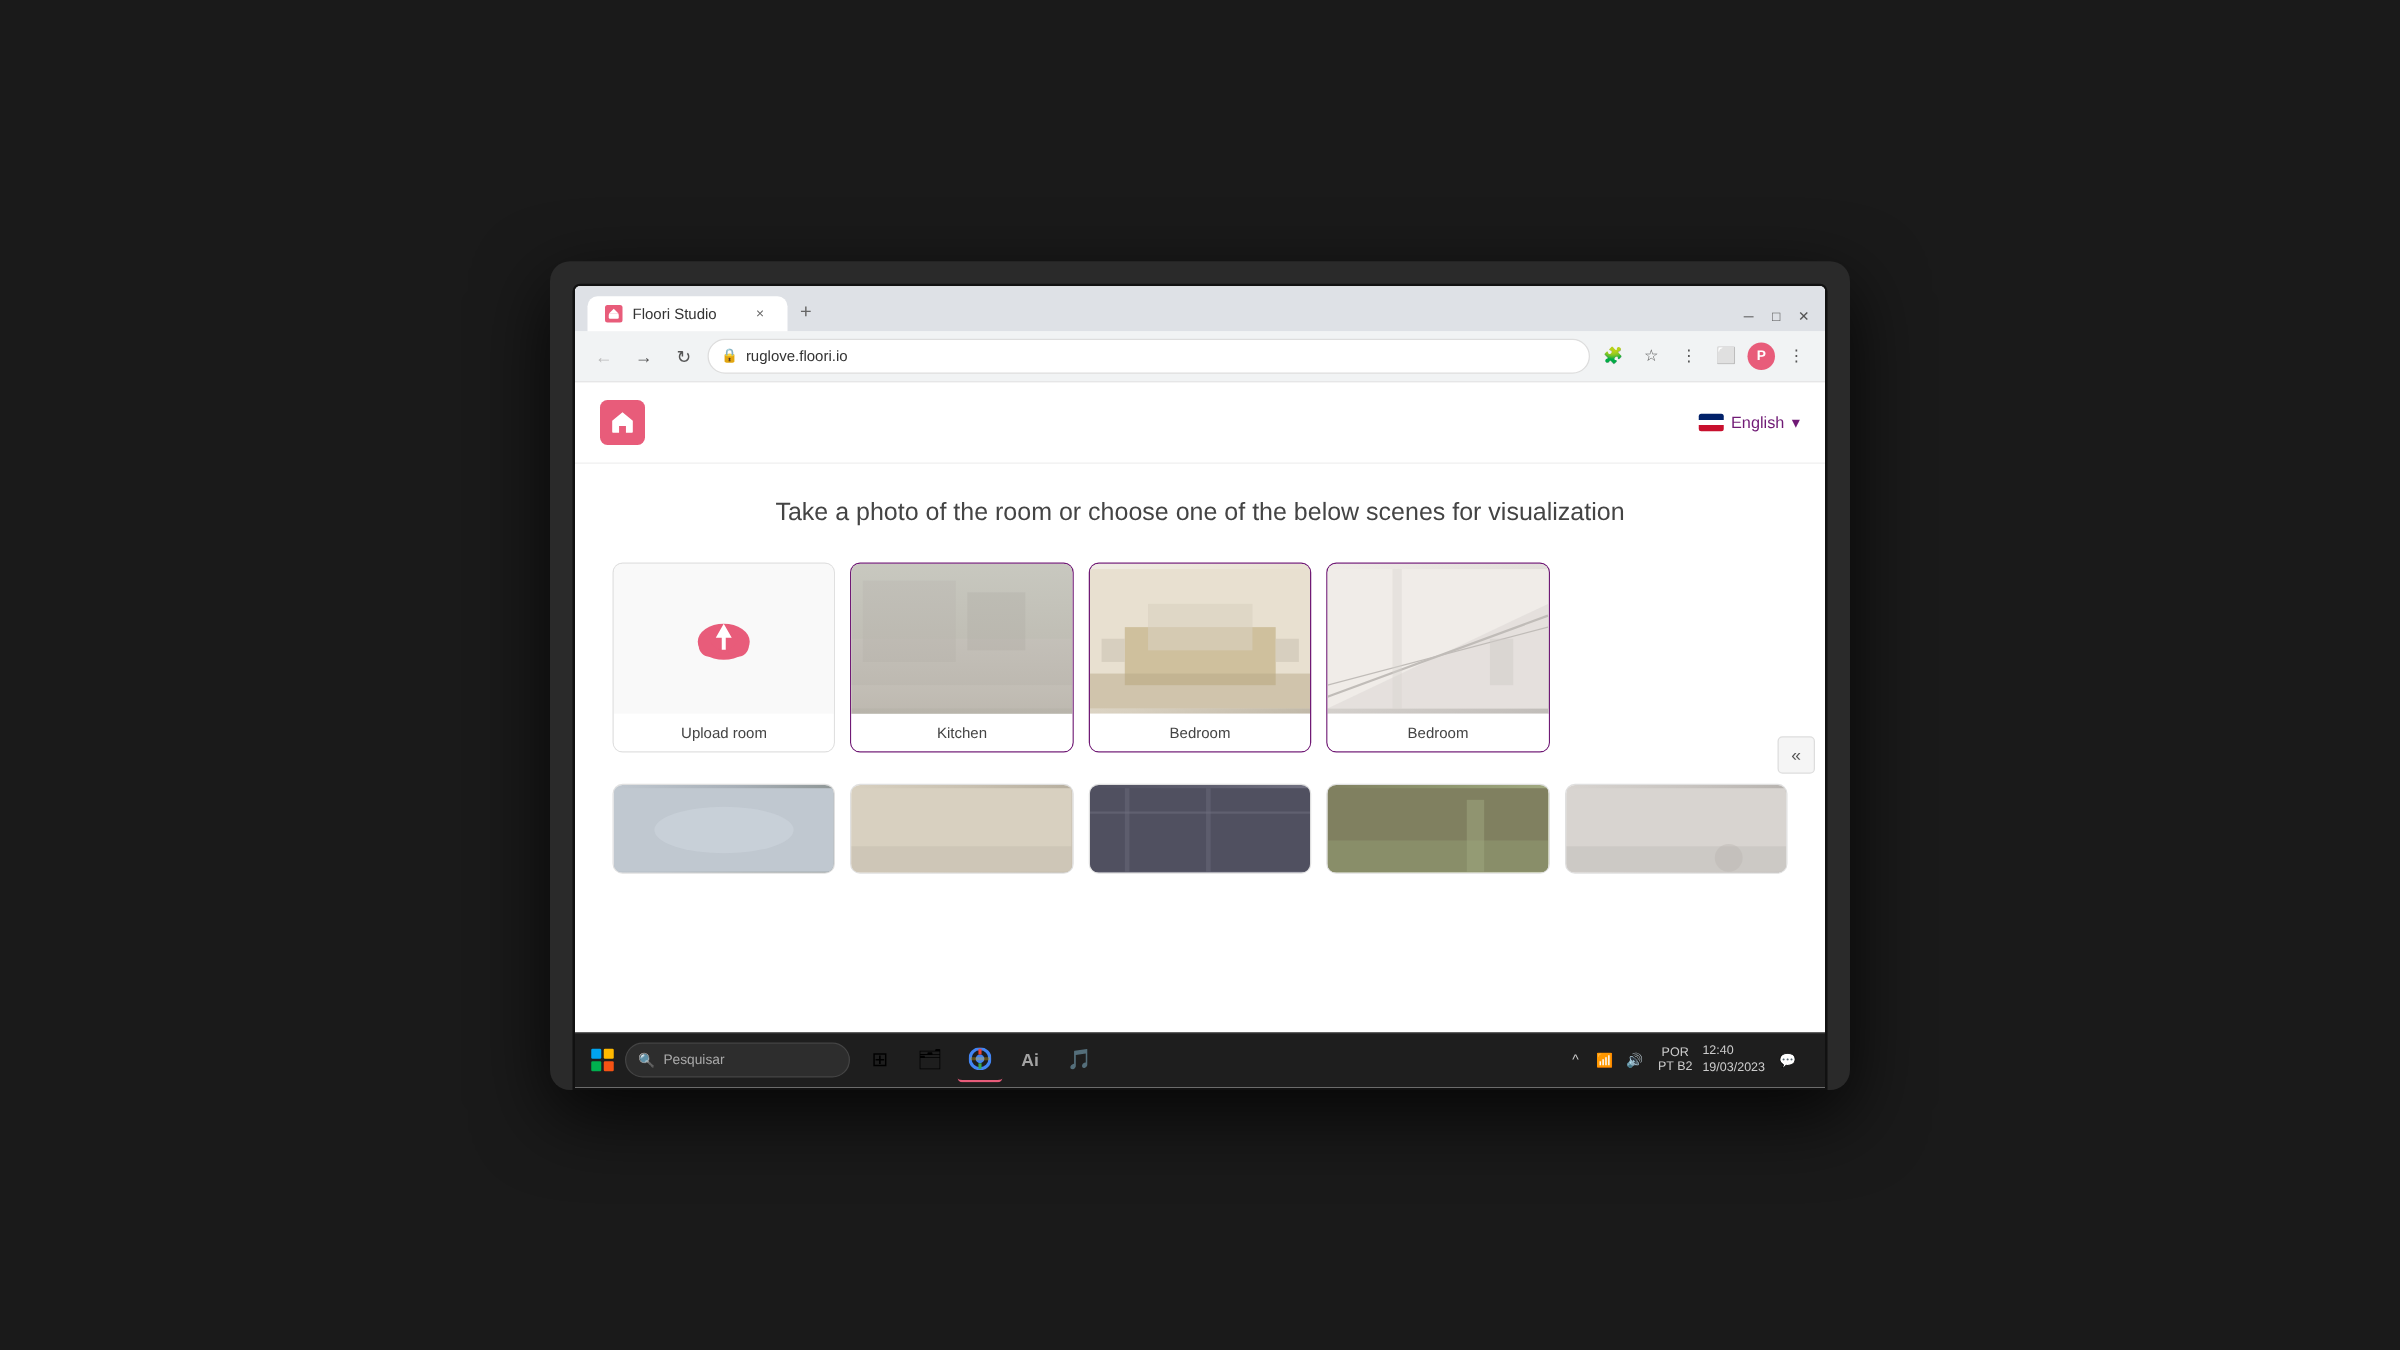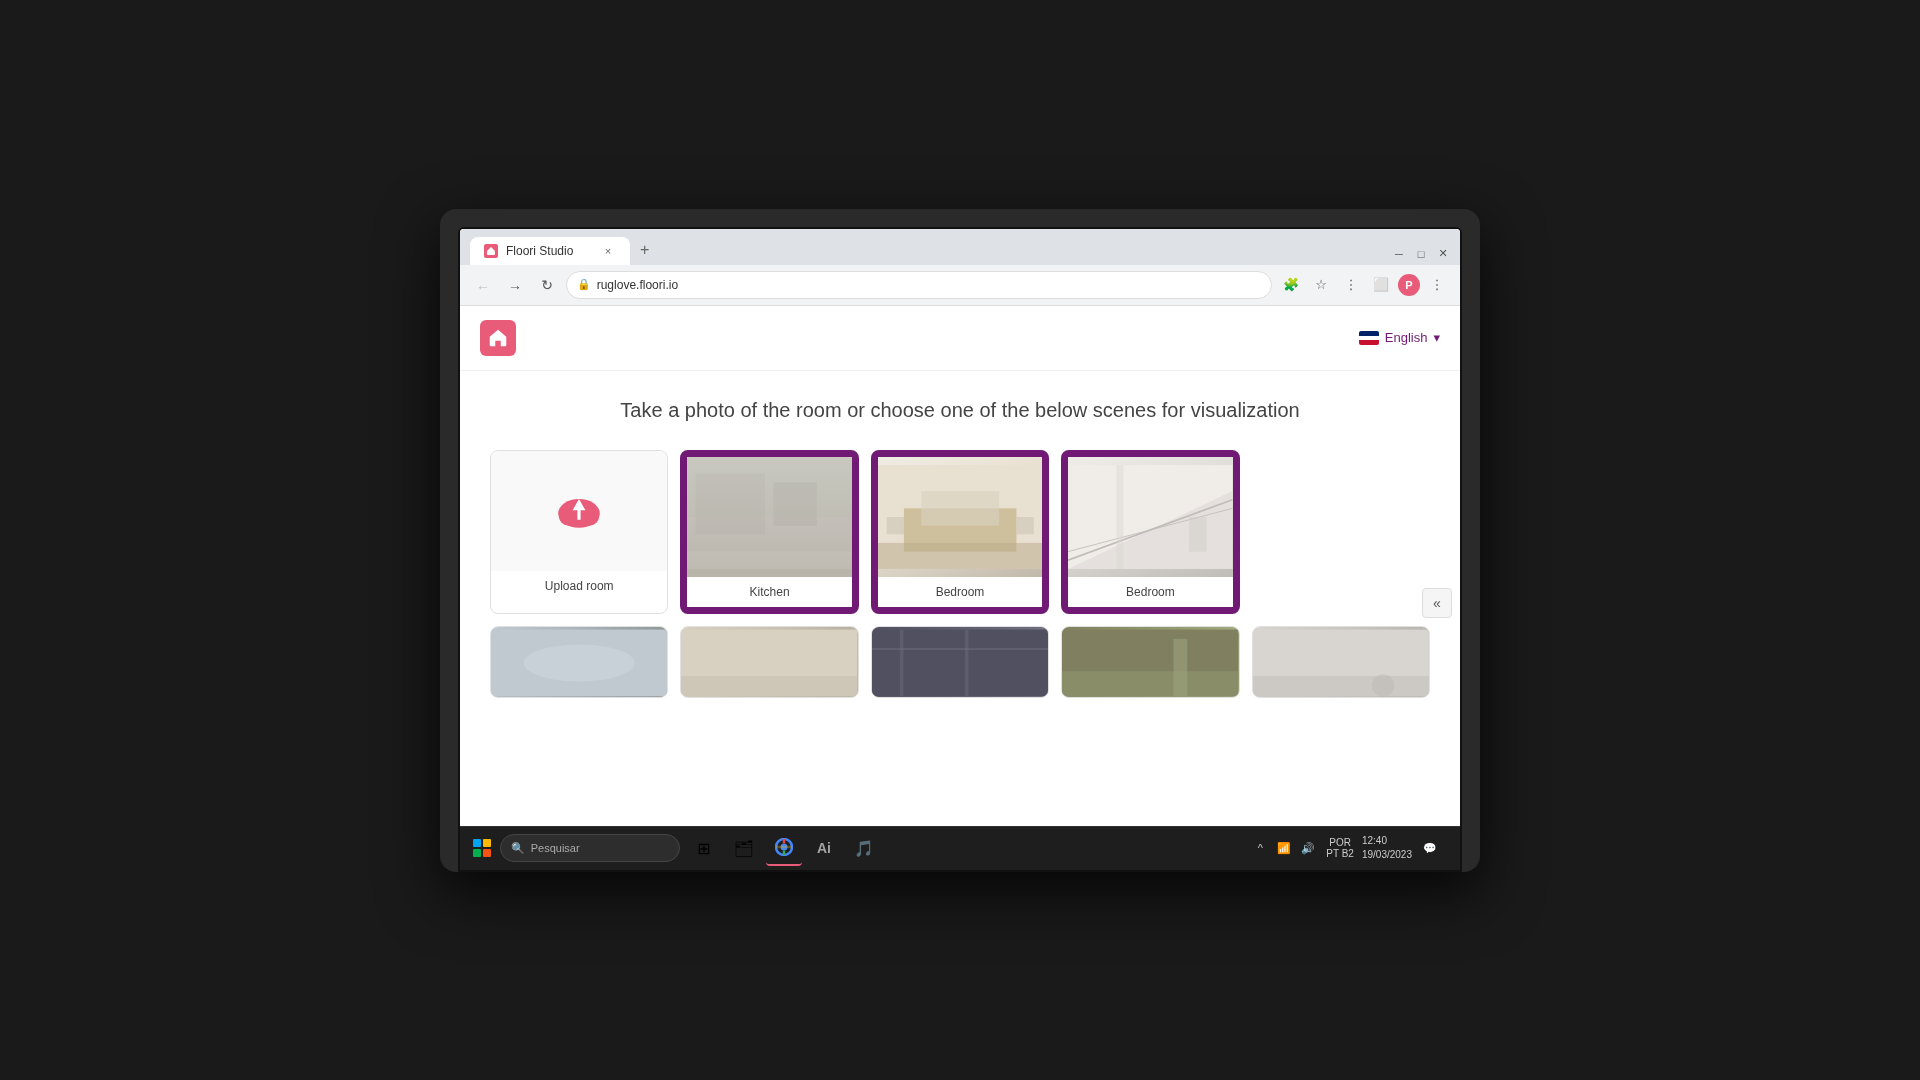--- a/index.html
+++ b/index.html
@@ -215,24 +215,24 @@
       font-weight: 400;
       color: #444;
       margin-bottom: 28px;
     }
 
     
     .scene-grid {
       display: grid;
       grid-template-columns: repeat(5, 1fr);
       gap: 12px;
-      margin-bottom: 12px;
+      margin-bottom: 25px;
     }
     .scene-card {
-      border: 7px solid #701a75;
+      border: 1px solid #701a75;
       border-radius: 8px;
       overflow: hidden;
       cursor: pointer;
       transition: box-shadow 0.2s;
     }
     .scene-card-label {
       text-align: center;
       padding: 8px 4px;
       font-size: 12px;
       color: #444;

